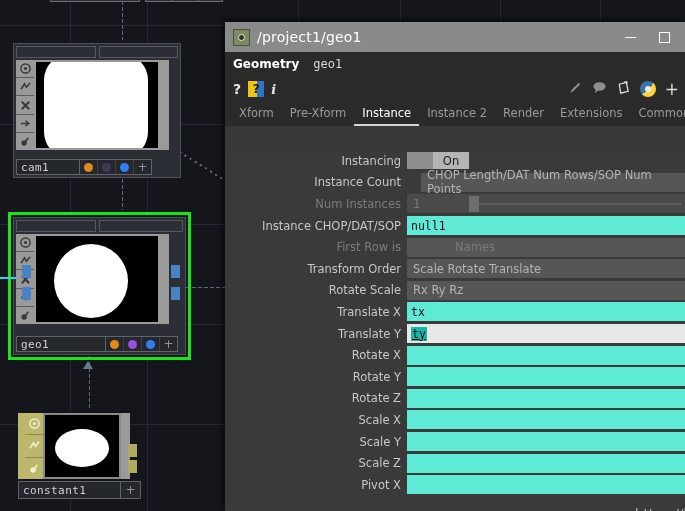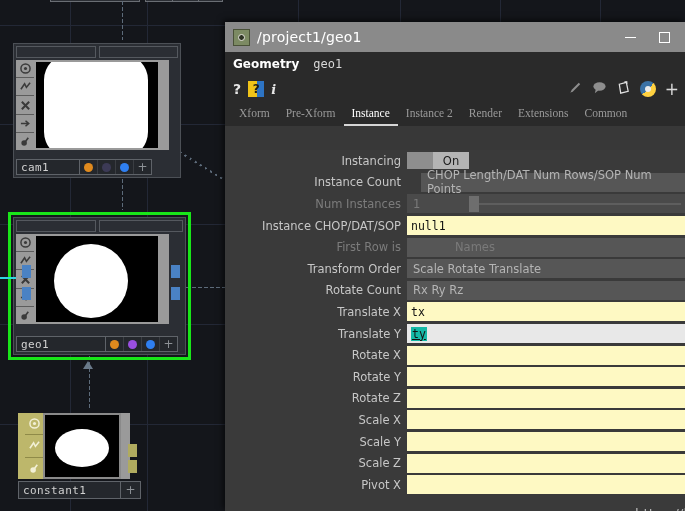--- a/index.html
+++ b/index.html
@@ -74,33 +74,33 @@
   .helpbox::after{content:"";position:absolute;right:0;top:0;width:7px;height:16px;background:#2d74c4;}
   .helpbox b{position:relative;z-index:2;color:#1a1a1a;font-size:12px;line-height:1;}
   .iglyph{color:#e6e6e6;font-weight:bold;font-size:13px;font-style:italic;font-family:"DejaVu Serif","Liberation Serif",serif;}
   .pylogo{width:16px;height:16px;border-radius:50%;background:
       linear-gradient(135deg,#3b72a5 0 50%,#ffd140 50% 100%);position:relative;}
   .pylogo::after{content:"";position:absolute;left:5px;top:5px;width:6px;height:6px;border-radius:50%;background:#ececec;}
   .plusbar{color:#d8d8d8;font-size:17px;line-height:1;}
 
   .tabs{height:24px;background:#2a2a2a;display:flex;align-items:flex-end;padding-left:6px;gap:0;}
   .tab{padding:0 8px;height:22px;display:flex;align-items:center;color:#9a9a9a;font-size:11.5px;
-       border-bottom:2px solid transparent;white-space:nowrap;font-family:Liberation Serif, serif;}
+       border-bottom:2px solid transparent;white-space:nowrap;}
   .tab.active{color:#ffffff;border-bottom:2px solid #d6d6d6;}
 
   .params{position:absolute;left:0;right:0;top:128px;bottom:0;background:#3a3a3a;overflow:hidden;}
   .prow{height:21.6px;display:flex;align-items:stretch;}
   .plabel{width:182px;display:flex;align-items:center;justify-content:flex-end;padding-right:6px;
           color:#c7c7c7;font-size:11.5px;box-sizing:border-box;white-space:nowrap;}
   .plabel.dim{color:#7c7c7c;}
   .pfield{flex:1;margin:1px 0;display:flex;align-items:center;box-sizing:border-box;}
 
   .f-menu{background:#565656;color:#b4b4b4;padding-left:6px;font-size:11.5px;}
   .f-menu.dim{color:#7a7a7a;padding-left:48px;}
-  .f-text{background:#fef9c3;color:#111;padding-left:4px;
+  .f-text{background:#5eead4;color:#111;padding-left:4px;
           font-family:"DejaVu Sans Mono","Liberation Mono",monospace;font-size:11.5px;}
   .f-text.editing{background:#e8e8e8;}
   .f-text.editing .sel{background:#14b8a6;padding:0 1px;text-decoration:underline;}
   .f-toggle{background:#4a4a4a;width:62px;display:flex;align-items:center;height:17px;}
   .f-toggle .knob{width:26px;height:17px;background:#8e8e8e;}
   .f-toggle .tlabel{flex:1;text-align:center;color:#1a1a1a;font-size:11.5px;background:#b4b4b4;height:17px;
                     display:flex;align-items:center;justify-content:center;}
   .f-slider{background:#4a4a4a;display:flex;align-items:center;position:relative;height:19px;}
   .f-slider .sval{width:56px;padding-left:6px;color:#7a7a7a;font-size:11.5px;}
   .f-slider .track{flex:1;height:2px;background:#5e5e5e;position:relative;margin-right:4px;}
@@ -406,21 +406,21 @@
           <div class="f-menu dim" style="flex: 1 1 0%; height: 19px; display: flex; align-items: center;">Names</div>
         </div>
       </div>
       <div class="prow">
         <div class="plabel">Transform Order</div>
         <div class="pfield">
           <div class="f-menu" style="flex: 1 1 0%; height: 19px; display: flex; align-items: center;">Scale Rotate Translate</div>
         </div>
       </div>
       <div class="prow">
-        <div class="plabel">Rotate Count</div>
+        <div class="plabel">Rotate Scale</div>
         <div class="pfield">
           <div class="f-menu" style="flex: 1 1 0%; height: 19px; display: flex; align-items: center;">Rx Ry Rz</div>
         </div>
       </div>
       <div class="prow">
         <div class="plabel">Translate X</div>
         <div class="pfield">
           <div class="f-text" style="flex: 1 1 0%; height: 19px; display: flex; align-items: center;">tx</div>
         </div>
       </div>

